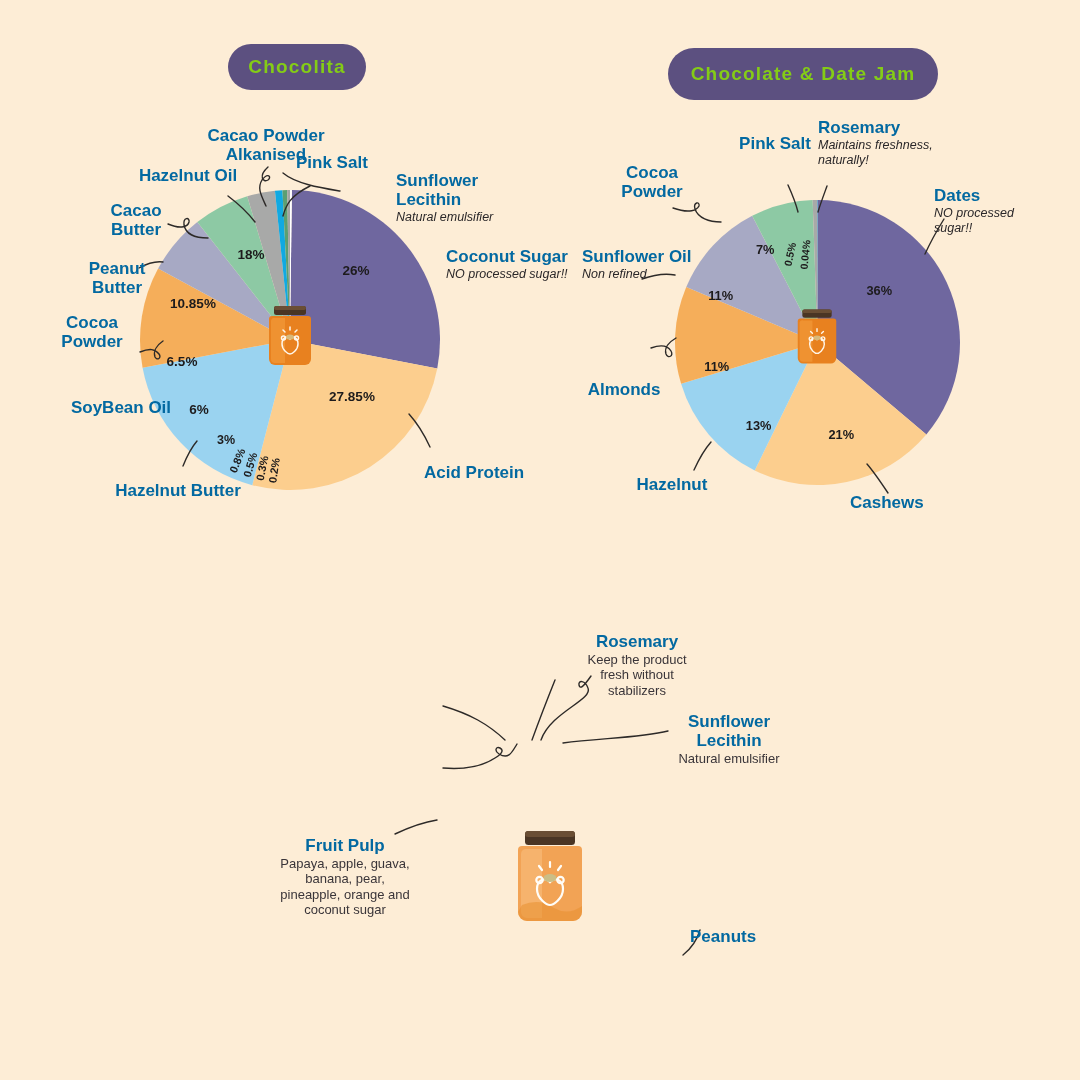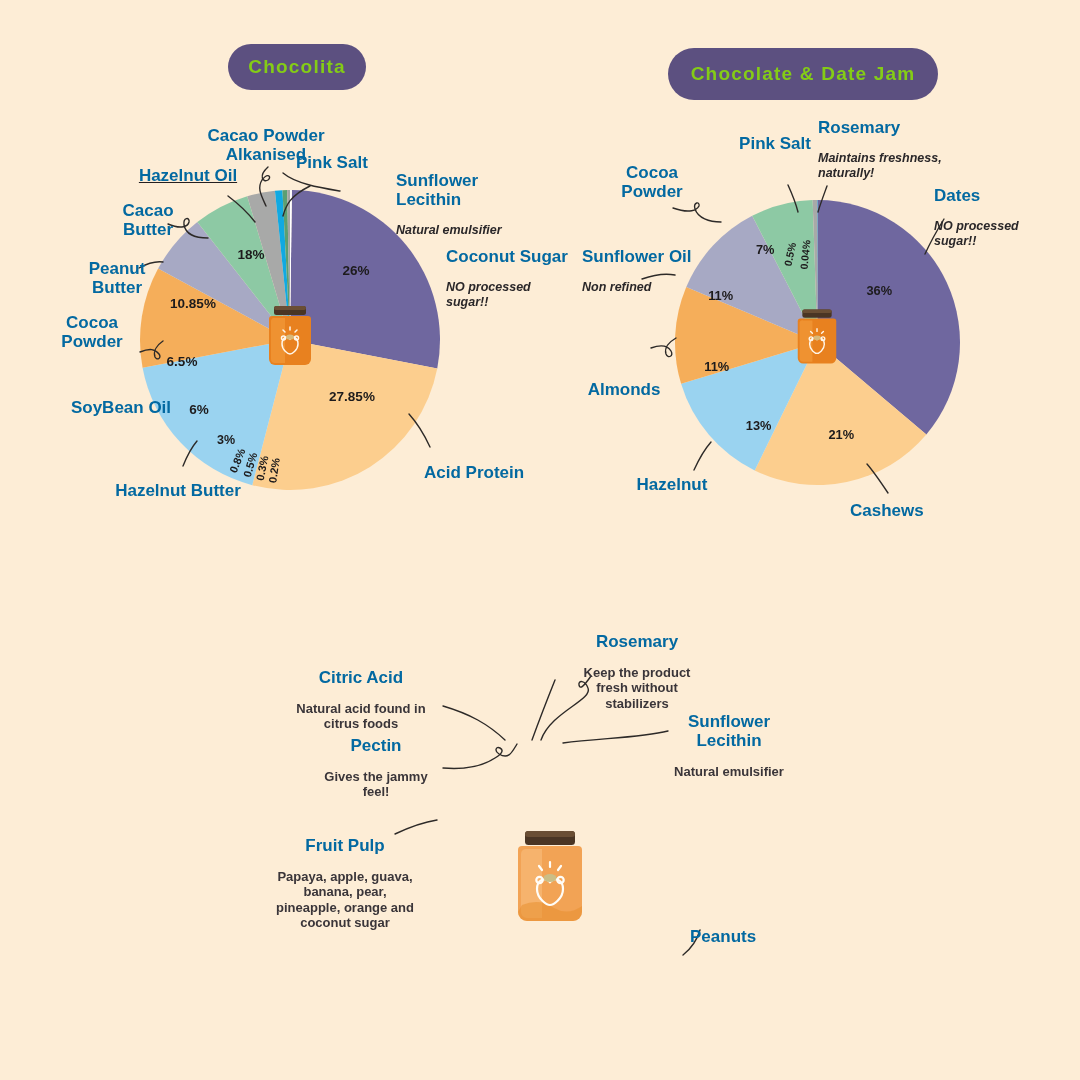--- a/index.html
+++ b/index.html
@@ -44,22 +44,22 @@
     font-weight:700;
     font-size:17px;
     line-height:1.12;
     color:#0369a1;
   }
   .lbl .s{
     font-style:italic;
     font-size:12.5px;
     line-height:1.18;
     color:#2a2729;
-    margin-top:14px;
-    font-weight:700;
+    margin-top:1px;
+    font-weight:400;
   }
   .lbl .s.plain{font-style:normal;font-size:13px;color:#3a3539;}
   .lbl.c{text-align:center;}
   .lbl.l{text-align:left;}
 
   .pct{
     font-size:12.5px;
     font-weight:700;
     fill:#1d1b1c;
     font-family:"Liberation Sans", sans-serif;
@@ -135,24 +135,24 @@
     <path class="lead" d="M168,224 C182,230 188,226 189,222 C190,217 183,217 184,225 C186,235 196,238 208,238"></path>
     <path class="lead" d="M139,268 C150,262 156,261 163,262"></path>
     <path class="lead" d="M140,352 C150,348 155,349 159,354 C162,358 157,361 155,357 C153,351 157,345 163,341"></path>
     <path class="lead" d="M183,466 C187,456 191,448 197,441"></path>
     <path class="lead" d="M430,447 C424,434 418,424 409,414"></path>
   </svg>
 
   <div class="lbl c" style="left:176px;top:126px;width:180px;">
     <div class="t">Cacao Powder Alkanised</div>
   </div>
-  <div class="lbl c" style="left:130px;top:166px;width:116px;text-decoration:underline;">
+  <div class="lbl c" style="left:130px;top:166px;width:116px;">
     <div class="t">Hazelnut Oil</div>
   </div>
-  <div class="lbl c" style="left:85px;top:201px;width:102px;margin-left:12px;">
+  <div class="lbl c" style="left:85px;top:201px;width:102px;">
     <div class="t">Cacao Butter</div>
   </div>
   <div class="lbl c" style="left:63px;top:259px;width:108px;">
     <div class="t">Peanut Butter</div>
   </div>
   <div class="lbl c" style="left:40px;top:313px;width:104px;">
     <div class="t">Cocoa Powder</div>
   </div>
   <div class="lbl c" style="left:68px;top:398px;width:106px;">
     <div class="t">SoyBean Oil</div>
@@ -248,21 +248,21 @@
   <div class="lbl l" style="left:582px;top:247px;width:110px;">
     <div class="t">Sunflower Oil</div>
     <div class="s">Non refined</div>
   </div>
   <div class="lbl c" style="left:572px;top:380px;width:104px;">
     <div class="t">Almonds</div>
   </div>
   <div class="lbl c" style="left:620px;top:475px;width:104px;">
     <div class="t">Hazelnut</div>
   </div>
-  <div class="lbl l" style="left:850px;top:493px;width:104px;margin-top:8px;">
+  <div class="lbl l" style="left:850px;top:493px;width:104px;">
     <div class="t">Cashews</div>
   </div>
 
 
 
   <div class="jar" id="jar-3">
     <svg viewBox="0 0 72 100">
       <rect x="11" y="6" width="50" height="14" rx="3.5" fill="#4A3524"></rect>
       <rect x="11" y="6" width="50" height="6" rx="3" fill="#6A4E34"></rect>
       <path d="M8 21 h56 a4 4 0 0 1 4 4 v62 a9 9 0 0 1 -9 9 h-46 a9 9 0 0 1 -9 -9 v-62 a4 4 0 0 1 4 -4 z" fill="#F2A355"></path>
@@ -285,28 +285,20 @@
     <path class="lead" d="M668,731 C640,738 600,738 563,743"></path>
     <path class="lead" d="M443,768 C468,770 483,766 495,758 C502,754 504,750 500,748 C496,746 494,751 499,754 C509,760 512,752 517,744"></path>
     <path class="lead" d="M395,834 C412,826 424,822 437,820"></path>
     <path class="lead" d="M683,955 C692,948 697,940 700,930"></path>
   </svg>
 
   <div class="lbl c" style="left:576px;top:632px;width:122px;">
     <div class="t">Rosemary</div>
     <div class="s plain">Keep the product fresh without stabilizers</div>
   </div>
-  <div class="lbl c" style="left:288px;top:668px;width:146px;">
-    <div class="t">Citric Acid</div>
-    <div class="s plain">Natural acid found in citrus foods</div>
-  </div>
-  <div class="lbl c" style="left:318px;top:736px;width:116px;">
-    <div class="t">Pectin</div>
-    <div class="s plain">Gives the jammy feel!</div>
-  </div>
   <div class="lbl c" style="left:660px;top:712px;width:138px;">
     <div class="t">Sunflower Lecithin</div>
     <div class="s plain">Natural emulsifier</div>
   </div>
   <div class="lbl c" style="left:276px;top:836px;width:138px;">
     <div class="t">Fruit Pulp</div>
     <div class="s plain">Papaya, apple, guava, banana, pear, pineapple, orange and coconut sugar</div>
   </div>
   <div class="lbl l" style="left:690px;top:927px;width:110px;">
     <div class="t">Peanuts</div>

